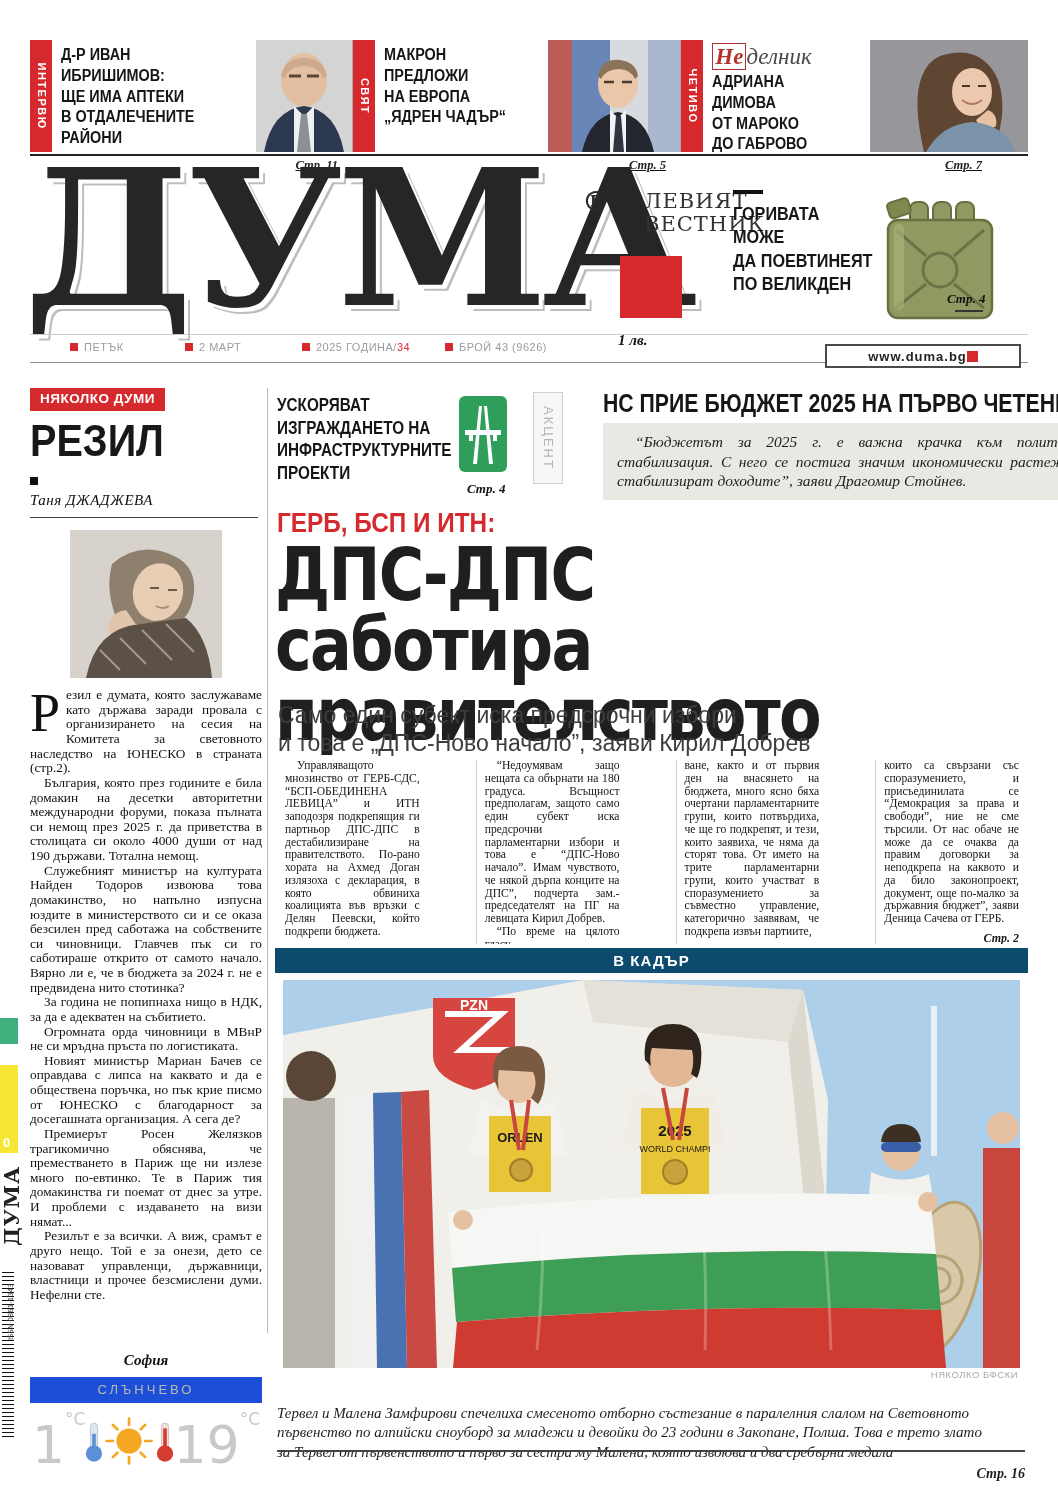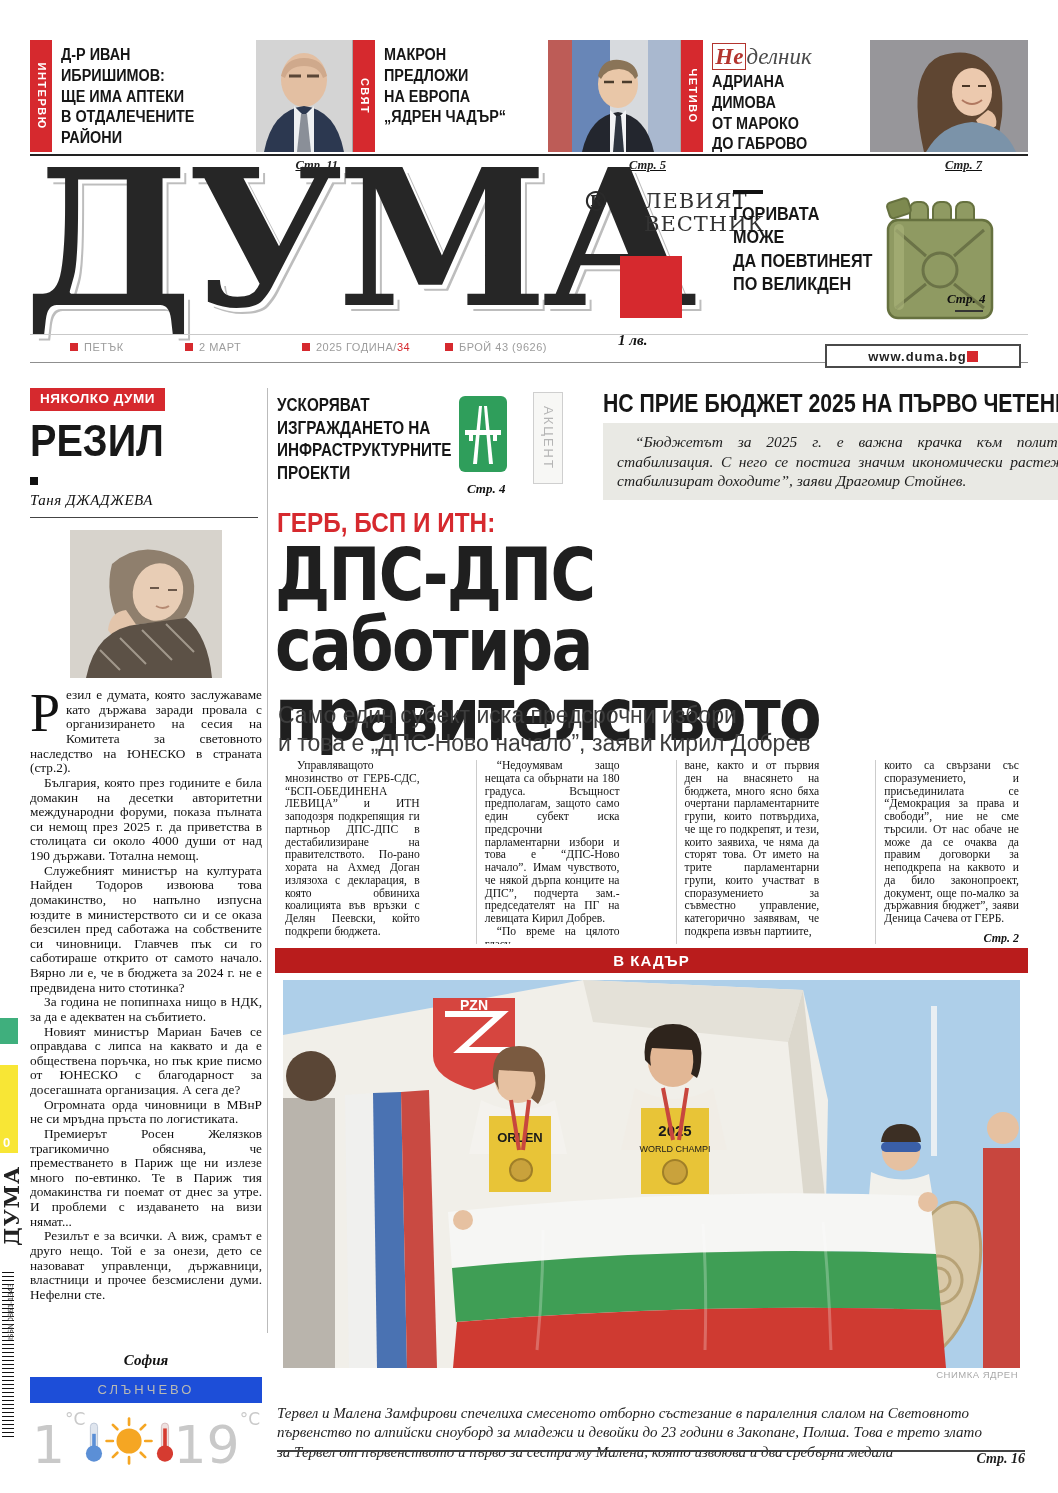--- a/index.html
+++ b/index.html
@@ -110,27 +110,27 @@
   .lead-kicker{position:absolute;left:2px;top:122px;font:bold 27px/1 "Liberation Sans",sans-serif;color:#d6292e;}
   .lead-headline{position:absolute;left:0;top:152px;font:bold 73px/0.96 "DejaVu Sans",sans-serif;
      letter-spacing:-2px;color:#1f1f1f;}
   .lead-subhead{position:absolute;left:3px;top:314px;font:normal 23px/1.2 "Liberation Sans",sans-serif;color:#3d3d3d;}
   .cols{position:absolute;left:2px;top:372px;width:750px;height:184px;display:flex;overflow:hidden;gap:48px;}
   .col{flex:1;padding:0 8px;font:normal 11.6px/1.1 "Liberation Serif",serif;text-align:justify;color:#141414;}
   .col + .col{border-left:1px solid #ccc;}
   .col p{margin:0;text-indent:12px;}
   .col p.noind{text-indent:0;}
   .lead-page{text-align:right;font:bold italic 12px/1 "Liberation Serif",serif;margin-top:6px;}
-  .banner{position:absolute;left:0;top:560px;width:753px;height:25px;background:#b91c1c;color:#fff;
+  .banner{position:absolute;left:0;top:560px;width:753px;height:25px;background:#0c4a6e;color:#fff;
      text-align:center;font:bold 15px/25px "Liberation Sans",sans-serif;letter-spacing:1px;}
   .photo{position:absolute;left:8px;top:592px;}
   .credit{position:absolute;right:10px;top:982px;font:normal 9.5px/1 "Liberation Sans",sans-serif;
      color:#a9a9a9;letter-spacing:.5px;}
   .caption{position:absolute;left:2px;top:996px;width:748px;font:italic 15px/1.3 "Liberation Serif",serif;color:#1e1e1e;}
-  .caption .cp{position:absolute;right:0;bottom:16px;font:bold italic 14px/1 "Liberation Serif",serif;}
+  .caption .cp{position:absolute;right:0;bottom:1px;font:bold italic 14px/1 "Liberation Serif",serif;}
   .bottom-rule{position:absolute;left:2px;top:1062px;width:748px;height:2px;background:#444;}
 </style>
 </head>
 <body>
 
 <div id="page">
 
   <div class="abs teaser-bar">
 
     <div class="teaser t1">
@@ -269,22 +269,22 @@
       <path d="M56 80 q-16 2 -18 20 l12 16 24 -10 Z" fill="#e3c5ab"></path>
       <path d="M16 148 q10 -50 54 -54 l46 -6 q22 18 26 60 Z" fill="#5c5146"></path>
       <path d="M30 120 l20 20 M50 108 l26 26 M72 100 l30 30 M96 94 l28 28" stroke="#cfc7ba" stroke-width="2" opacity=".6"></path>
     </svg>
 
     <div class="op-body">
       <p class="first"><span class="dropcap">Р</span><span>езил е думата, която заслужаваме като държава заради провала с организирането на сесия на Комитета за световното наследство на ЮНЕСКО в страната (стр.2).</span></p>
       <p>България, която през годините е била домакин на десетки авторитетни международни форуми, показа пълната си немощ през 2025 г. да приветства в столицата си около 4000 души от над 190 държави. Тотална немощ.</p>
       <p>Служебният министър на културата Найден Тодоров извоюва това домакинство, но напълно изпусна юздите в министерството си и се оказа безсилен пред саботажа на собствените си чиновници. Главчев пък си го саботираше открито от самото начало. Вярно ли е, че в бюджета за 2024 г. не е предвидена нито стотинка?</p>
       <p>За година не попипнаха нищо в НДК, за да е адекватен на събитието.</p>
+      <p>Огромната орда чиновници в МВнР не си мръдна пръста по логистиката.</p>
       <p>Новият министър Мариан Бачев се оправдава с липса на каквато и да е обществена поръчка, но пък крие писмо от ЮНЕСКО с благодарност за досегашната организация. А сега де?</p>
-      <p>Огромната орда чиновници в МВнР не си мръдна пръста по логистиката.</p>
       <p>Премиерът Росен Желязков трагикомично обяснява, че преместването в Париж ще ни излезе много по-евтинко. Те в Париж тия домакинства ги поемат от днес за утре. И проблеми с издаването на визи нямат...</p>
       <p>Резилът е за всички. А виж, срамът е друго нещо. Той е за онези, дето се назовават управленци, държавници, властници и прочее безсмислени думи. Нефелни сте.</p>
     </div>
 
     <div class="city">София</div>
     <div class="cond-bar">СЛЪНЧЕВО</div>
     <div class="weather">
       <div class="temp"><span>1</span><sup>°C</sup></div>
       <svg width="20" height="48" viewBox="0 0 20 48">
         <rect x="6" y="4" width="8" height="30" rx="4" fill="#dfe5ee" stroke="#b9c4d4"></rect>
@@ -409,21 +409,21 @@
         <circle cx="655" cy="300" r="12" fill="none" stroke="#b7a276" stroke-width="3"></circle>
       </g>
       <path d="M165 232 q240 -26 482 -16 l6 58 q-242 -10 -484 14 Z" fill="#f6f6f4"></path>
       <path d="M169 288 q242 -24 484 -14 l5 56 q-242 -8 -485 12 Z" fill="#3f9e55"></path>
       <path d="M174 342 q243 -20 484 -12 l5 58 h-493 Z" fill="#cf3a31"></path>
       <circle cx="180" cy="240" r="10" fill="#e6c1a1"></circle>
       <circle cx="645" cy="222" r="10" fill="#e6c1a1"></circle>
       <path d="M260 250 q0 60 -6 120 M420 244 q4 60 2 126 M540 242 q6 60 8 128" stroke="#ffffff" stroke-width="3" opacity=".25" fill="none"></path>
     </svg>
 
-    <div class="credit">СНИМКА ЯДРЕН</div>
+    <div class="credit">НЯКОЛКО БФСКИ</div>
 
     <div class="caption pl">
       <span>Тервел и Малена Замфирови спечелиха смесеното отборно състезание в паралелния слалом на Световното
 първенство по алпийски сноуборд за младежи и девойки до 23 години в Закопане, Полша. Това е трето злато
 за Тервел от първенството и първо за сестра му Малена, която извоюва и два сребърни медала</span>
       <span class="cp">Стр. 16</span>
     </div>
 
     <div class="bottom-rule"></div>
   </div>

